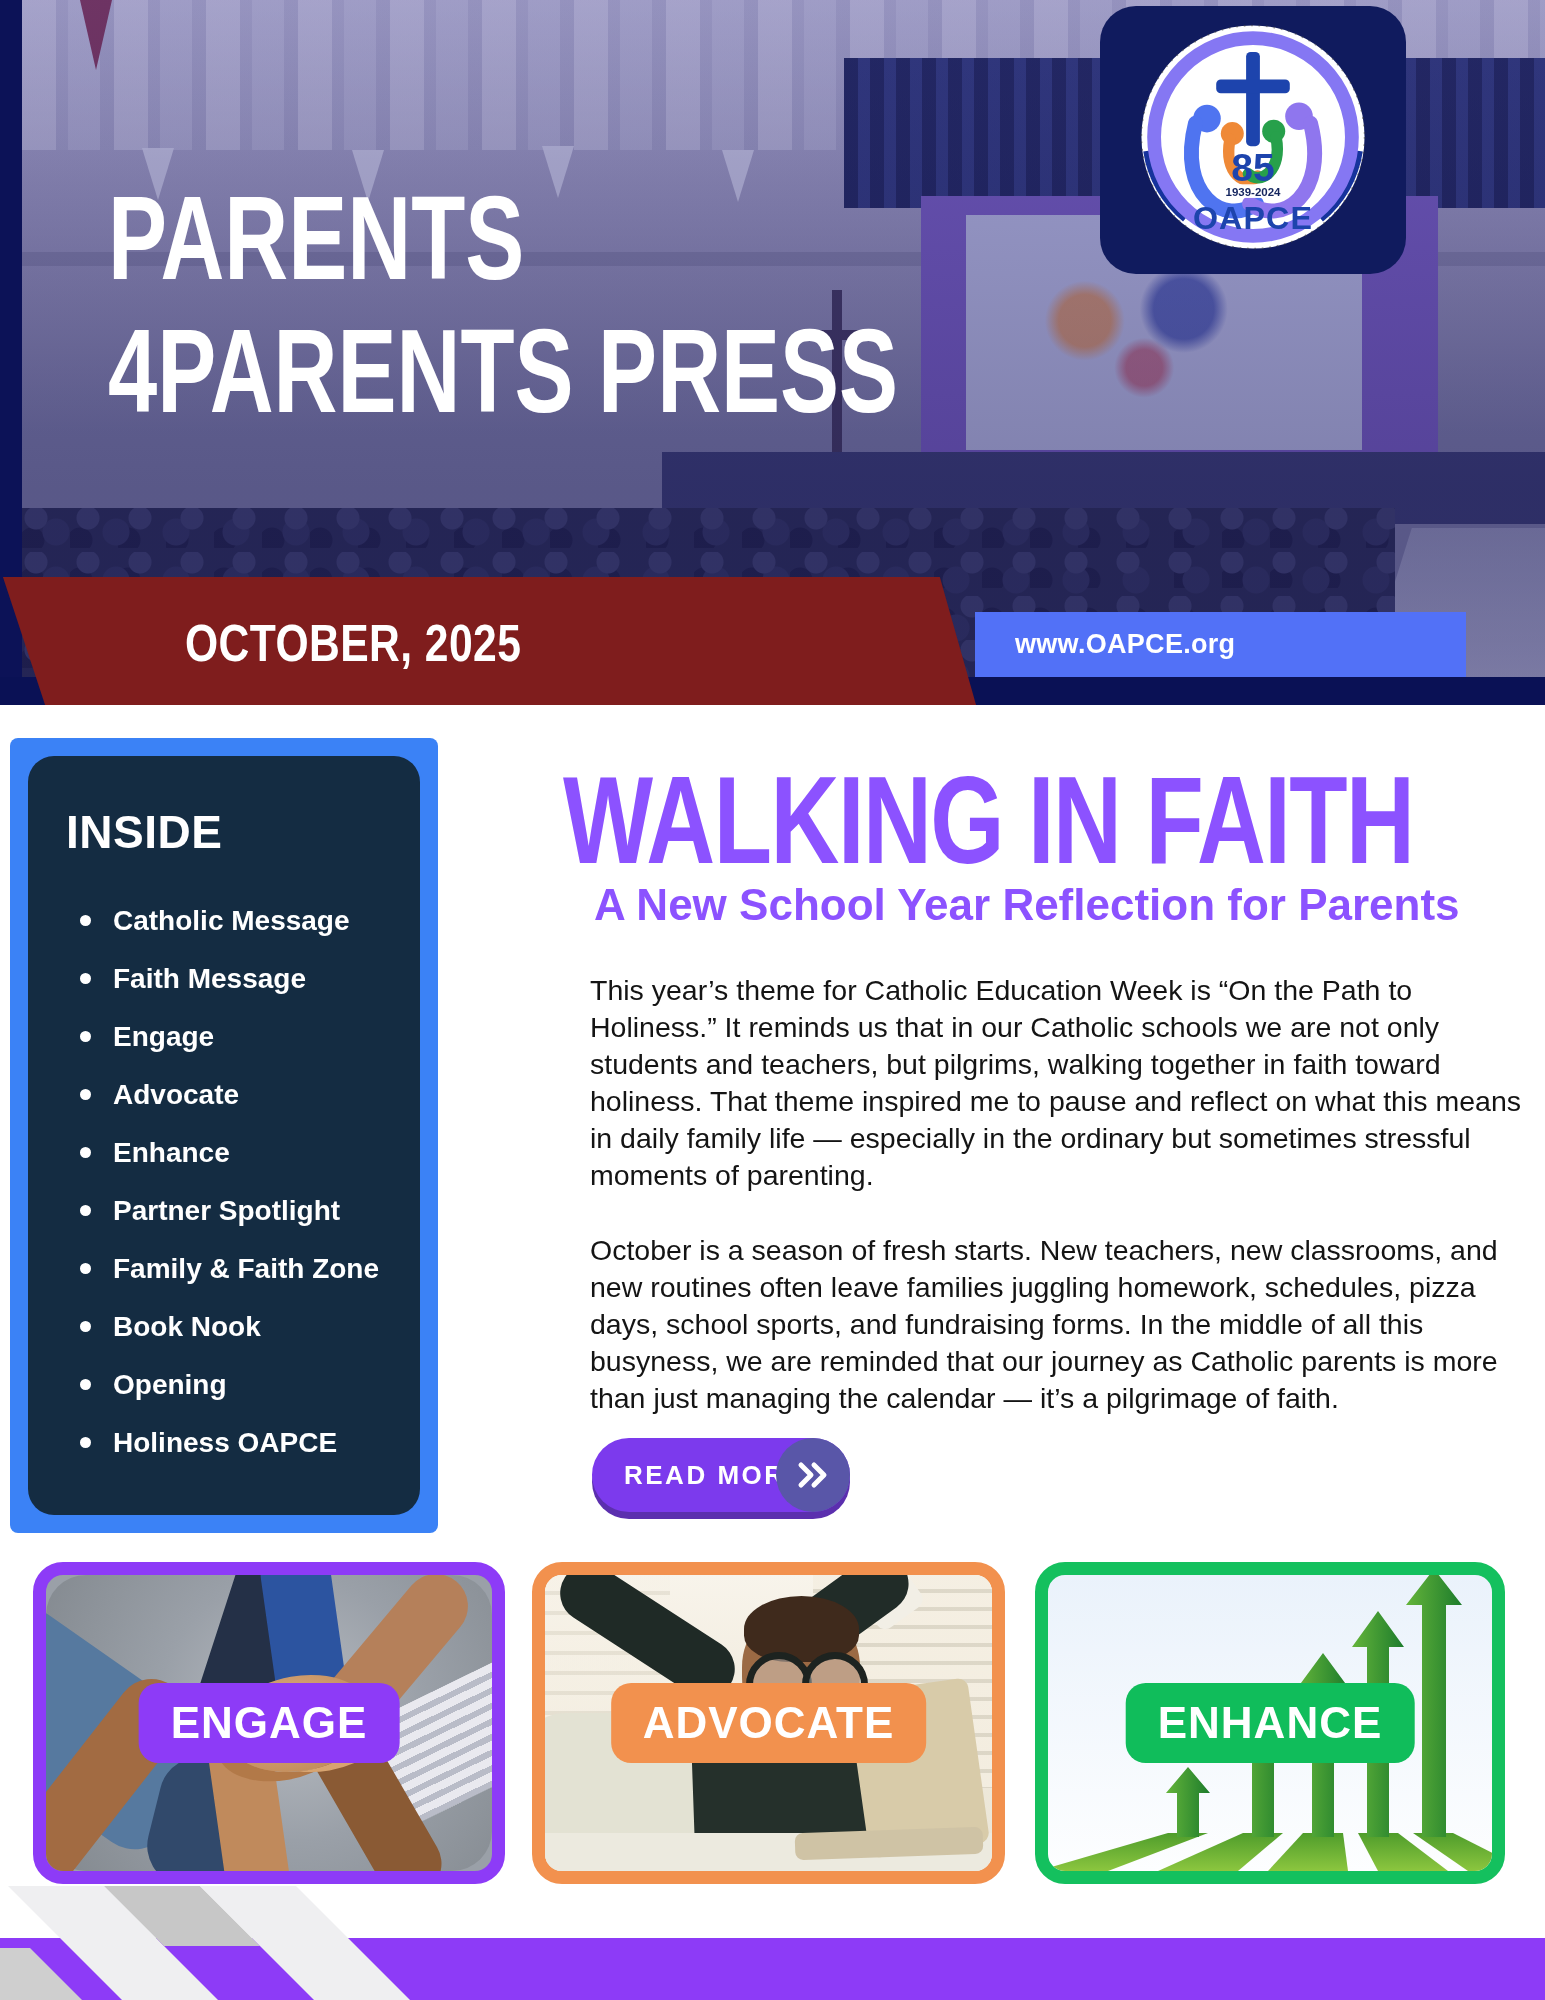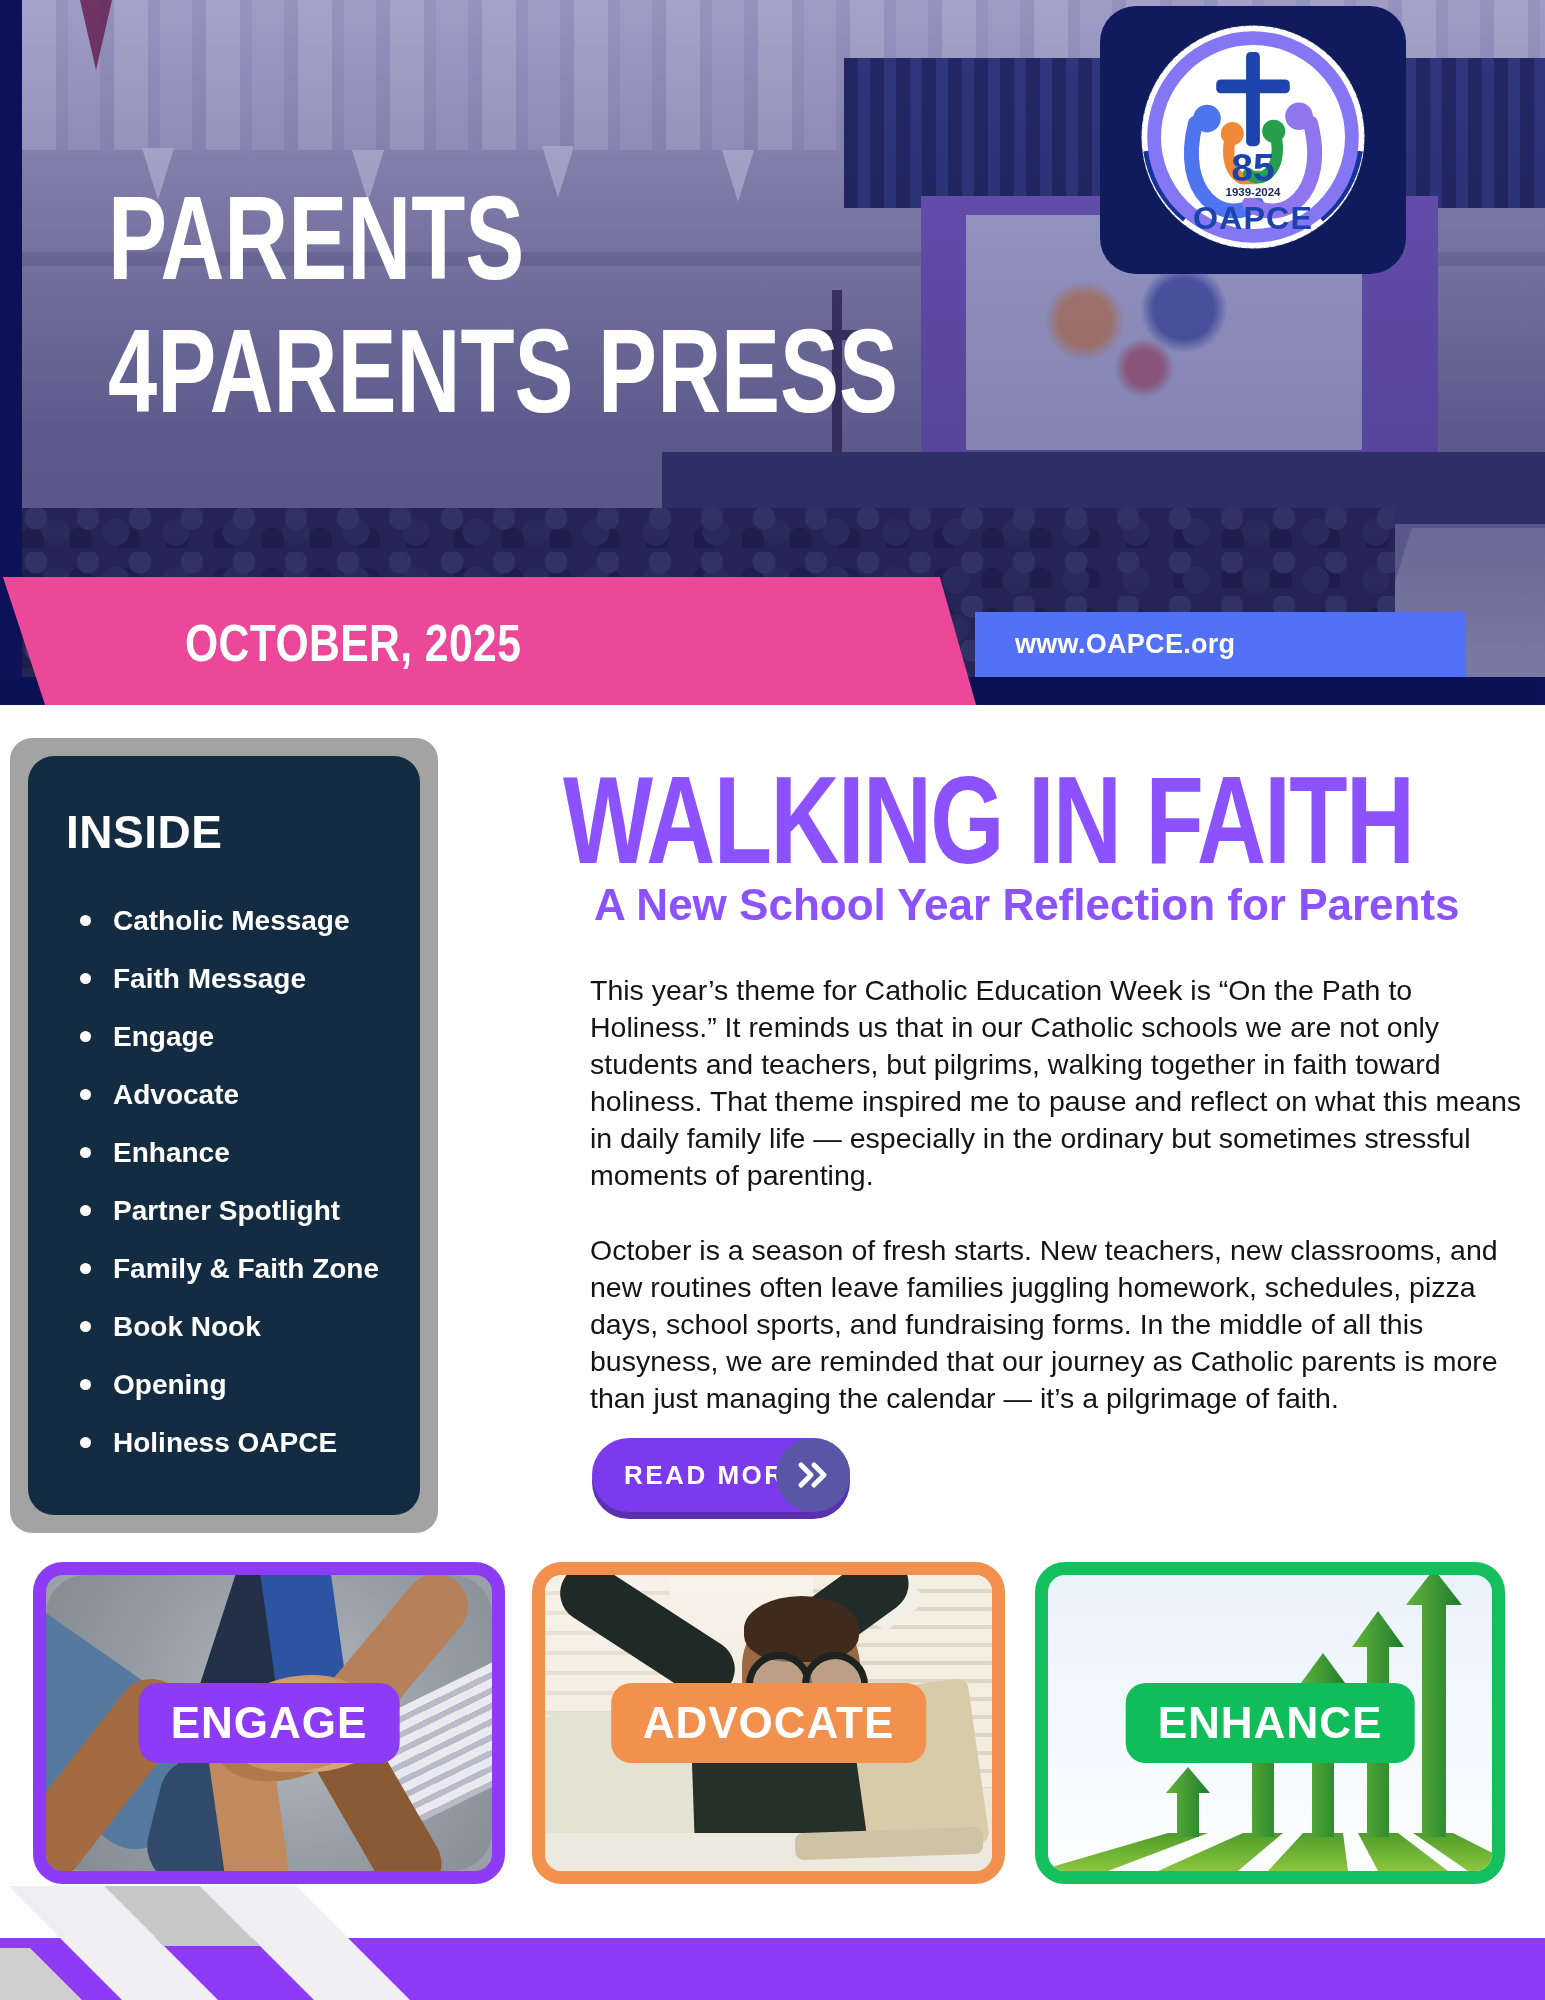--- a/index.html
+++ b/index.html
@@ -33,32 +33,32 @@
     background-image:radial-gradient(circle at 14px 10px,#3a4066 11px,transparent 12px),
                      radial-gradient(circle at 34px 24px,#2c3257 13px,transparent 14px),
                      radial-gradient(circle at 10px 32px,#171c3a 12px,transparent 13px);
     background-size:52px 44px,60px 48px,48px 40px;}
   .ph-overlay{position:absolute;inset:0;background:linear-gradient(180deg,rgba(70,60,150,.32),rgba(38,32,100,.44) 72%);}
   .hero-left-strip{position:absolute;left:0;top:0;width:22px;height:705px;background:#0c1257;}
   .hero-navy-bottom{position:absolute;left:0;top:677px;width:1540px;height:28px;background:#0a1155;}
   .url-bar{position:absolute;left:975px;top:612px;width:491px;height:65px;background:#5271f7;
     display:flex;align-items:center;padding-left:40px;box-sizing:border-box;}
   .url-bar span{color:#fff;font-weight:700;font-size:27px;letter-spacing:.3px;}
-  .date-banner{position:absolute;left:0;top:577px;width:980px;height:128px;background:#ec4899;
+  .date-banner{position:absolute;left:0;top:577px;width:980px;height:128px;background:#7f1d1d;
     clip-path:polygon(0.3% 0,95.9% 0,99.6% 100%,4.6% 100%);}
   .date-banner span{position:absolute;left:185px;top:36px;color:#fff;font-weight:700;font-size:52px;
     display:inline-block;transform:scaleX(.82);transform-origin:left center;white-space:nowrap;letter-spacing:.5px;}
   .hero-title{position:absolute;left:108px;top:172px;margin:0;color:#fff;font-weight:700;
     font-size:118px;line-height:1.13;letter-spacing:0;white-space:nowrap;
     transform:scaleX(.75);transform-origin:left top;}
   .logo-card{position:absolute;left:1100px;top:6px;width:306px;height:268px;background:#101b5e;border-radius:36px;}
   .logo-card svg{position:absolute;left:38px;top:16px;}
 
   
-  .sidebar{position:absolute;left:10px;top:738px;width:428px;height:795px;background:#a3a3a3;border-radius:22px;}
+  .sidebar{position:absolute;left:10px;top:738px;width:428px;height:795px;background:#3b82f6;border-radius:8px;}
   .sidebar-panel{position:absolute;inset:18px;background:#142c42;border-radius:26px;
     padding:46px 38px;box-sizing:border-box;color:#fff;}
   .sidebar-title{margin:0;font-size:46px;font-weight:700;line-height:1.32;letter-spacing:.5px;}
   .toc{list-style:none;margin:42px 0 0 0;padding:0 0 0 14px;}
   .toc li{display:flex;align-items:baseline;gap:22px;font-size:28px;font-weight:700;margin-bottom:26px;}
   .toc .dot{flex:none;width:11px;height:11px;border-radius:50%;background:#fff;transform:translateY(-4px);}
 
   
   .headline{position:absolute;left:563px;top:758px;margin:0;color:#8c52ff;font-weight:700;
     font-size:124px;letter-spacing:-2px;white-space:nowrap;transform:scaleX(.77);transform-origin:left top;line-height:1;}

